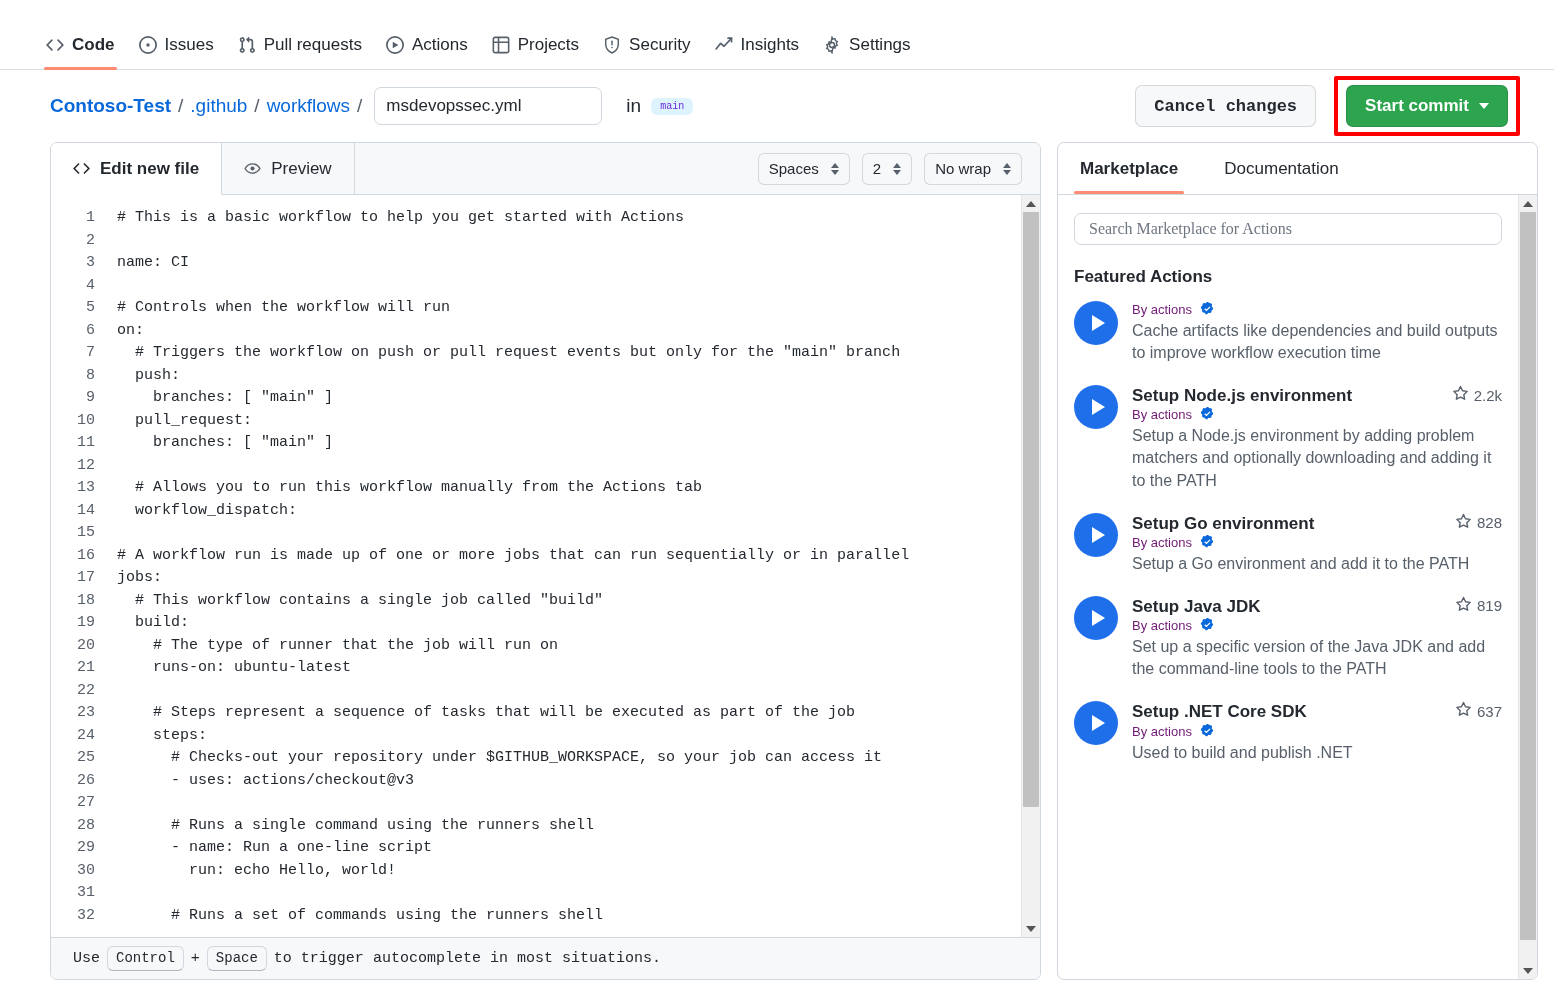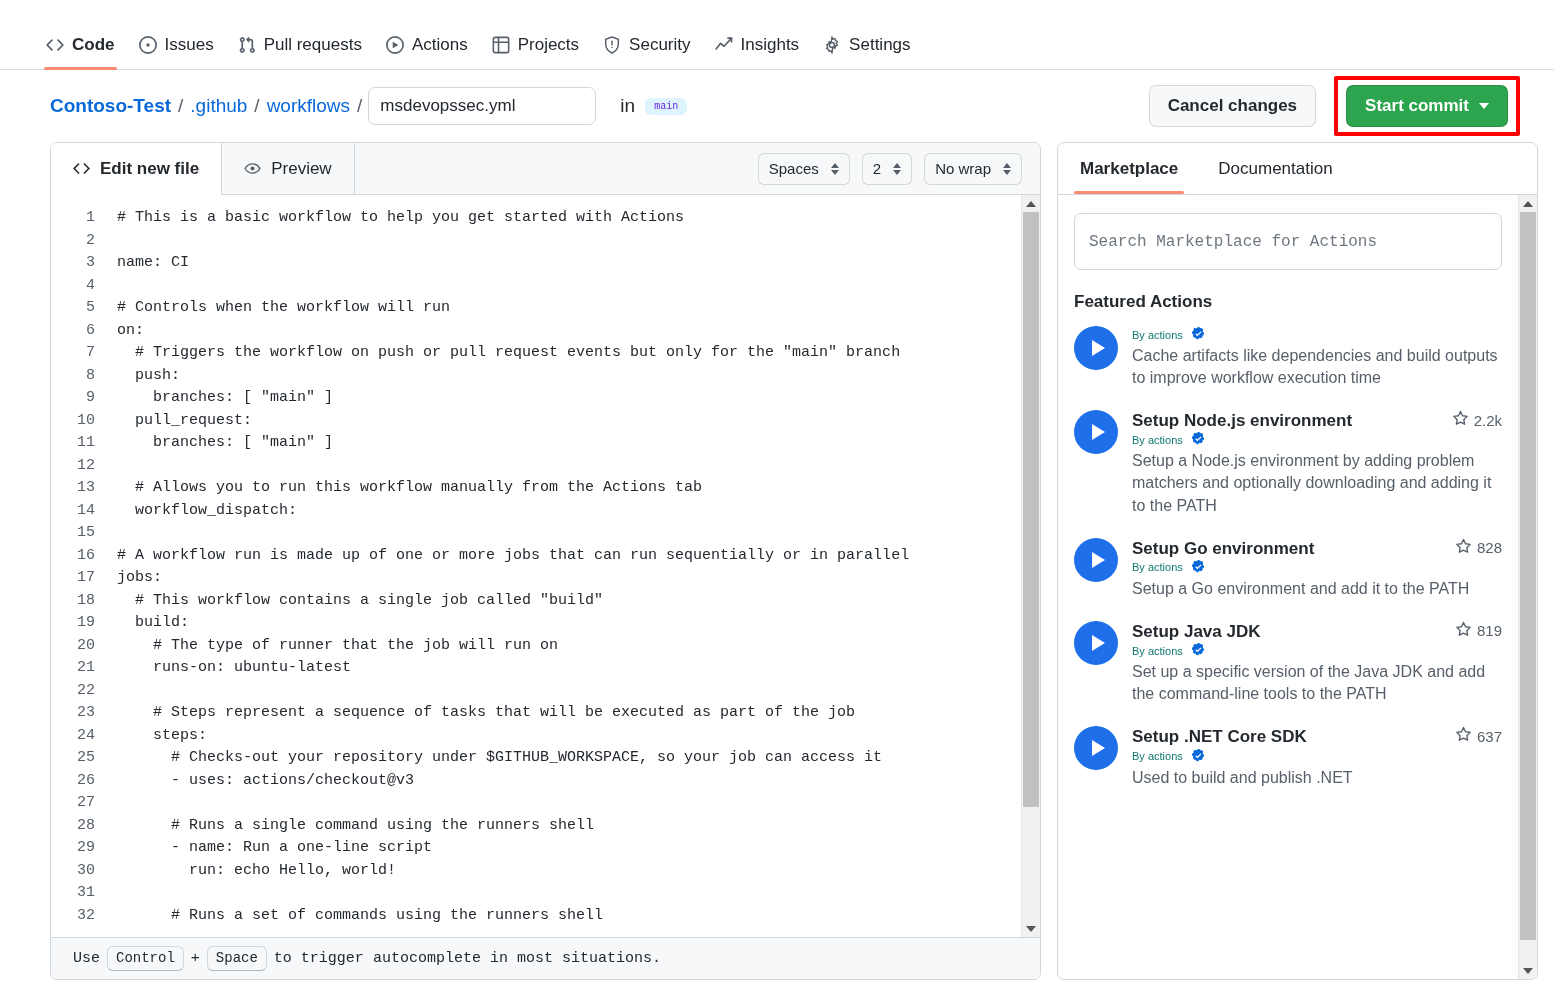--- a/index.html
+++ b/index.html
@@ -64,21 +64,21 @@
   .crumb .sep { color: #57606a; font-weight: normal; }
   .filename-input {
     width: 228px;
     height: 38px;
     border: 1px solid #d0d7de;
     border-radius: 7px;
     padding: 0 11px;
     font-size: 17px;
     font-family: "Liberation Sans", sans-serif;
     color: #24292f;
-    margin-left: 6px;
+    margin-left: 12px;
     background: #fff;
     outline: none;
   }
   .in-word { font-size: 19px; color: #24292f; margin: 0 10px 0 24px; }
   .branch-badge {
     background: #ddf4ff;
     color: #6d28d9;
     font-family: "Liberation Mono", monospace;
     font-size: 10px;
     padding: 3px 9px;
@@ -99,20 +99,21 @@
     justify-content: center;
     cursor: pointer;
     padding: 0 18px;
     white-space: nowrap;
   }
   .btn-default {
     background: #f6f8fa;
     border: 1px solid rgba(27,31,36,0.15);
     color: #24292f;
     font-weight: 600;
+    font-family: Liberation Mono, monospace;
   }
   .highlight-box {
     border: 4px solid #ff0000;
     padding: 5px 8px;
     border-radius: 2px;
     display: inline-flex;
   }
   .btn-primary {
     background: #2da44e;
     border: 1px solid rgba(27,31,36,0.15);
@@ -311,21 +312,21 @@
     border-radius: 7px;
     display: flex;
     flex-direction: column;
     overflow: hidden;
     background: #fff;
   }
   .mkt-tabs {
     height: 52px;
     display: flex;
     align-items: center;
-    gap: 24px;
+    gap: 30px;
     padding: 0 14px;
     border-bottom: 1px solid #d0d7de;
     flex: none;
   }
   .mtab {
     font-size: 17px;
     color: #24292f;
     padding: 14px 8px;
     position: relative;
     cursor: pointer;
@@ -340,26 +341,26 @@
     border-radius: 6px;
   }
   .mkt-body-wrap { flex: 1; display: flex; overflow: hidden; }
   .mkt-body {
     flex: 1;
     padding: 18px 16px 0 16px;
     overflow: hidden;
   }
   .mkt-search {
     width: 100%;
-    height: 57px;
+    height: 32px;
     border: 1px solid #d0d7de;
     border-radius: 7px;
     padding: 0 14px;
     font-size: 16px;
-    font-family: Liberation Mono, monospace;
+    font-family: Liberation Serif, serif;
     color: #24292f;
     background: #fff;
     outline: none;
   }
   .mkt-search::placeholder { color: #6e7781; }
   .featured-title {
     font-size: 17px;
     font-weight: bold;
     margin: 22px 0 14px 0;
     color: #24292f;
@@ -402,22 +403,22 @@
     margin-left: auto;
     display: flex;
     align-items: center;
     gap: 5px;
     color: #57606a;
     font-size: 15px;
     white-space: nowrap;
     padding-left: 8px;
   }
   .action-by {
-    font-size: 11px;
-    color: #0f766e;
+    font-size: 13px;
+    color: #701a75;
     display: flex;
     align-items: center;
     gap: 8px;
     margin-top: 1px;
   }
   .action-desc {
     font-size: 16px;
     color: #57606a;
     line-height: 1.38;
     margin-top: 3px;

